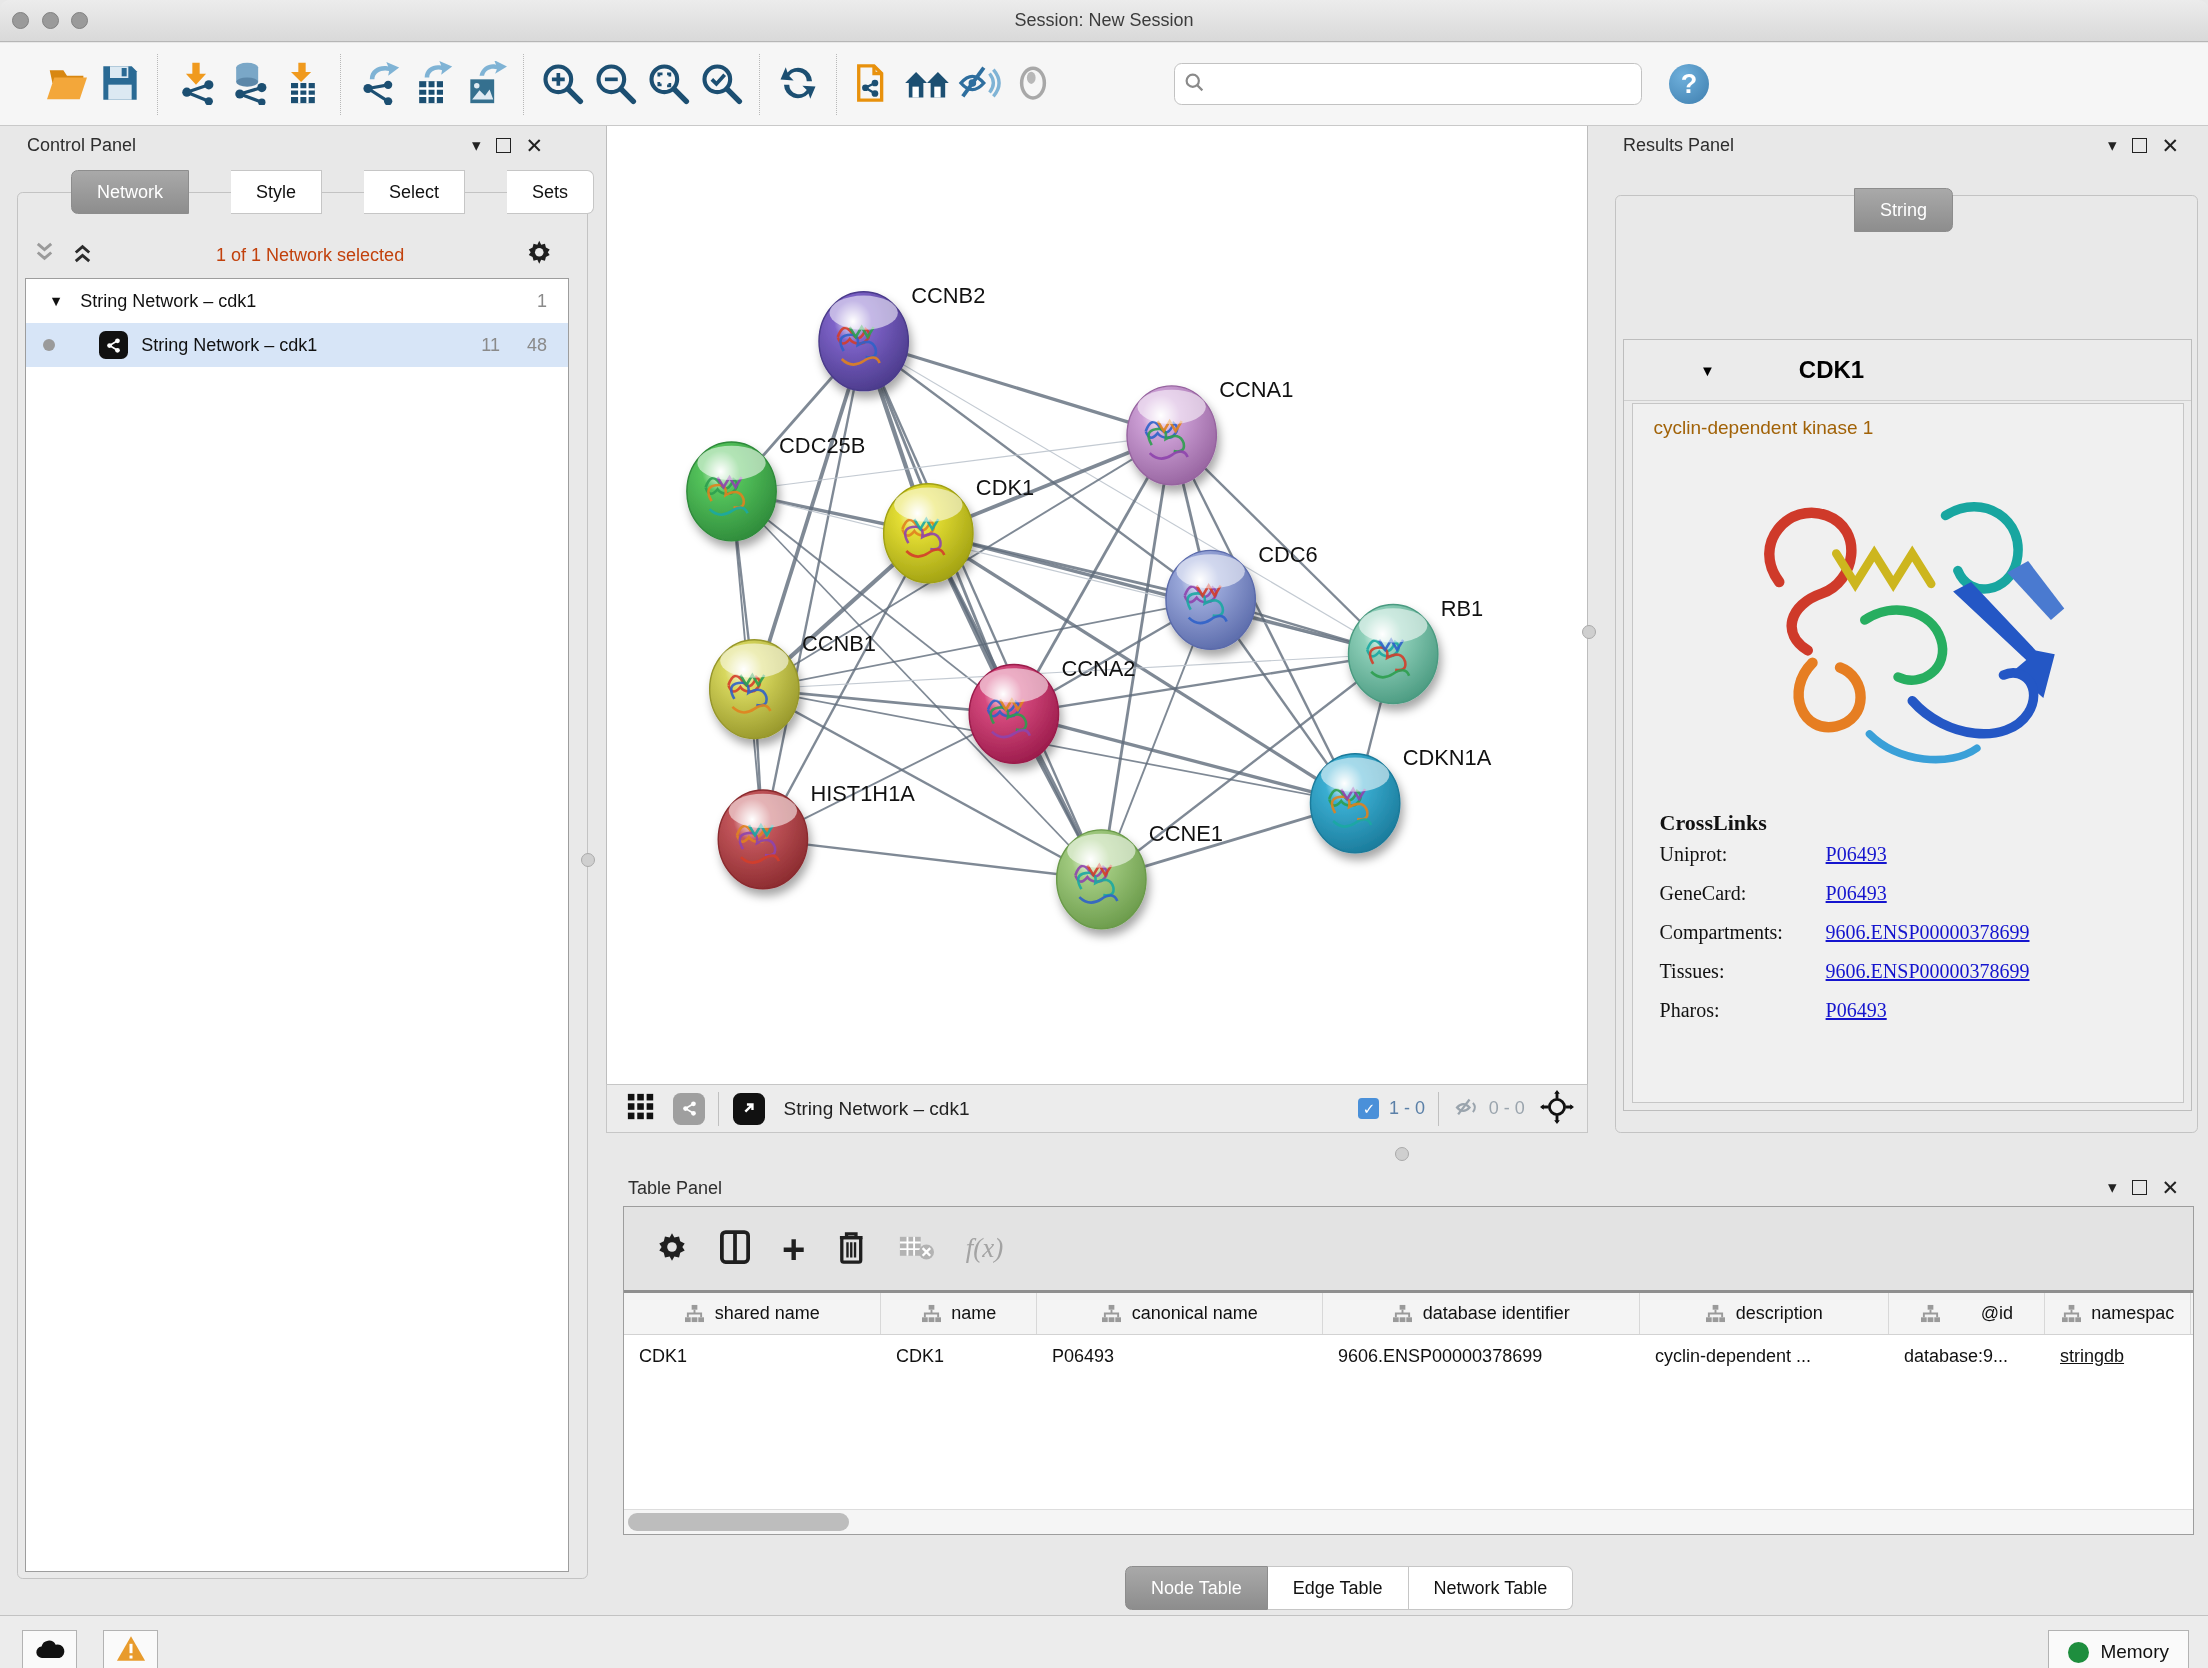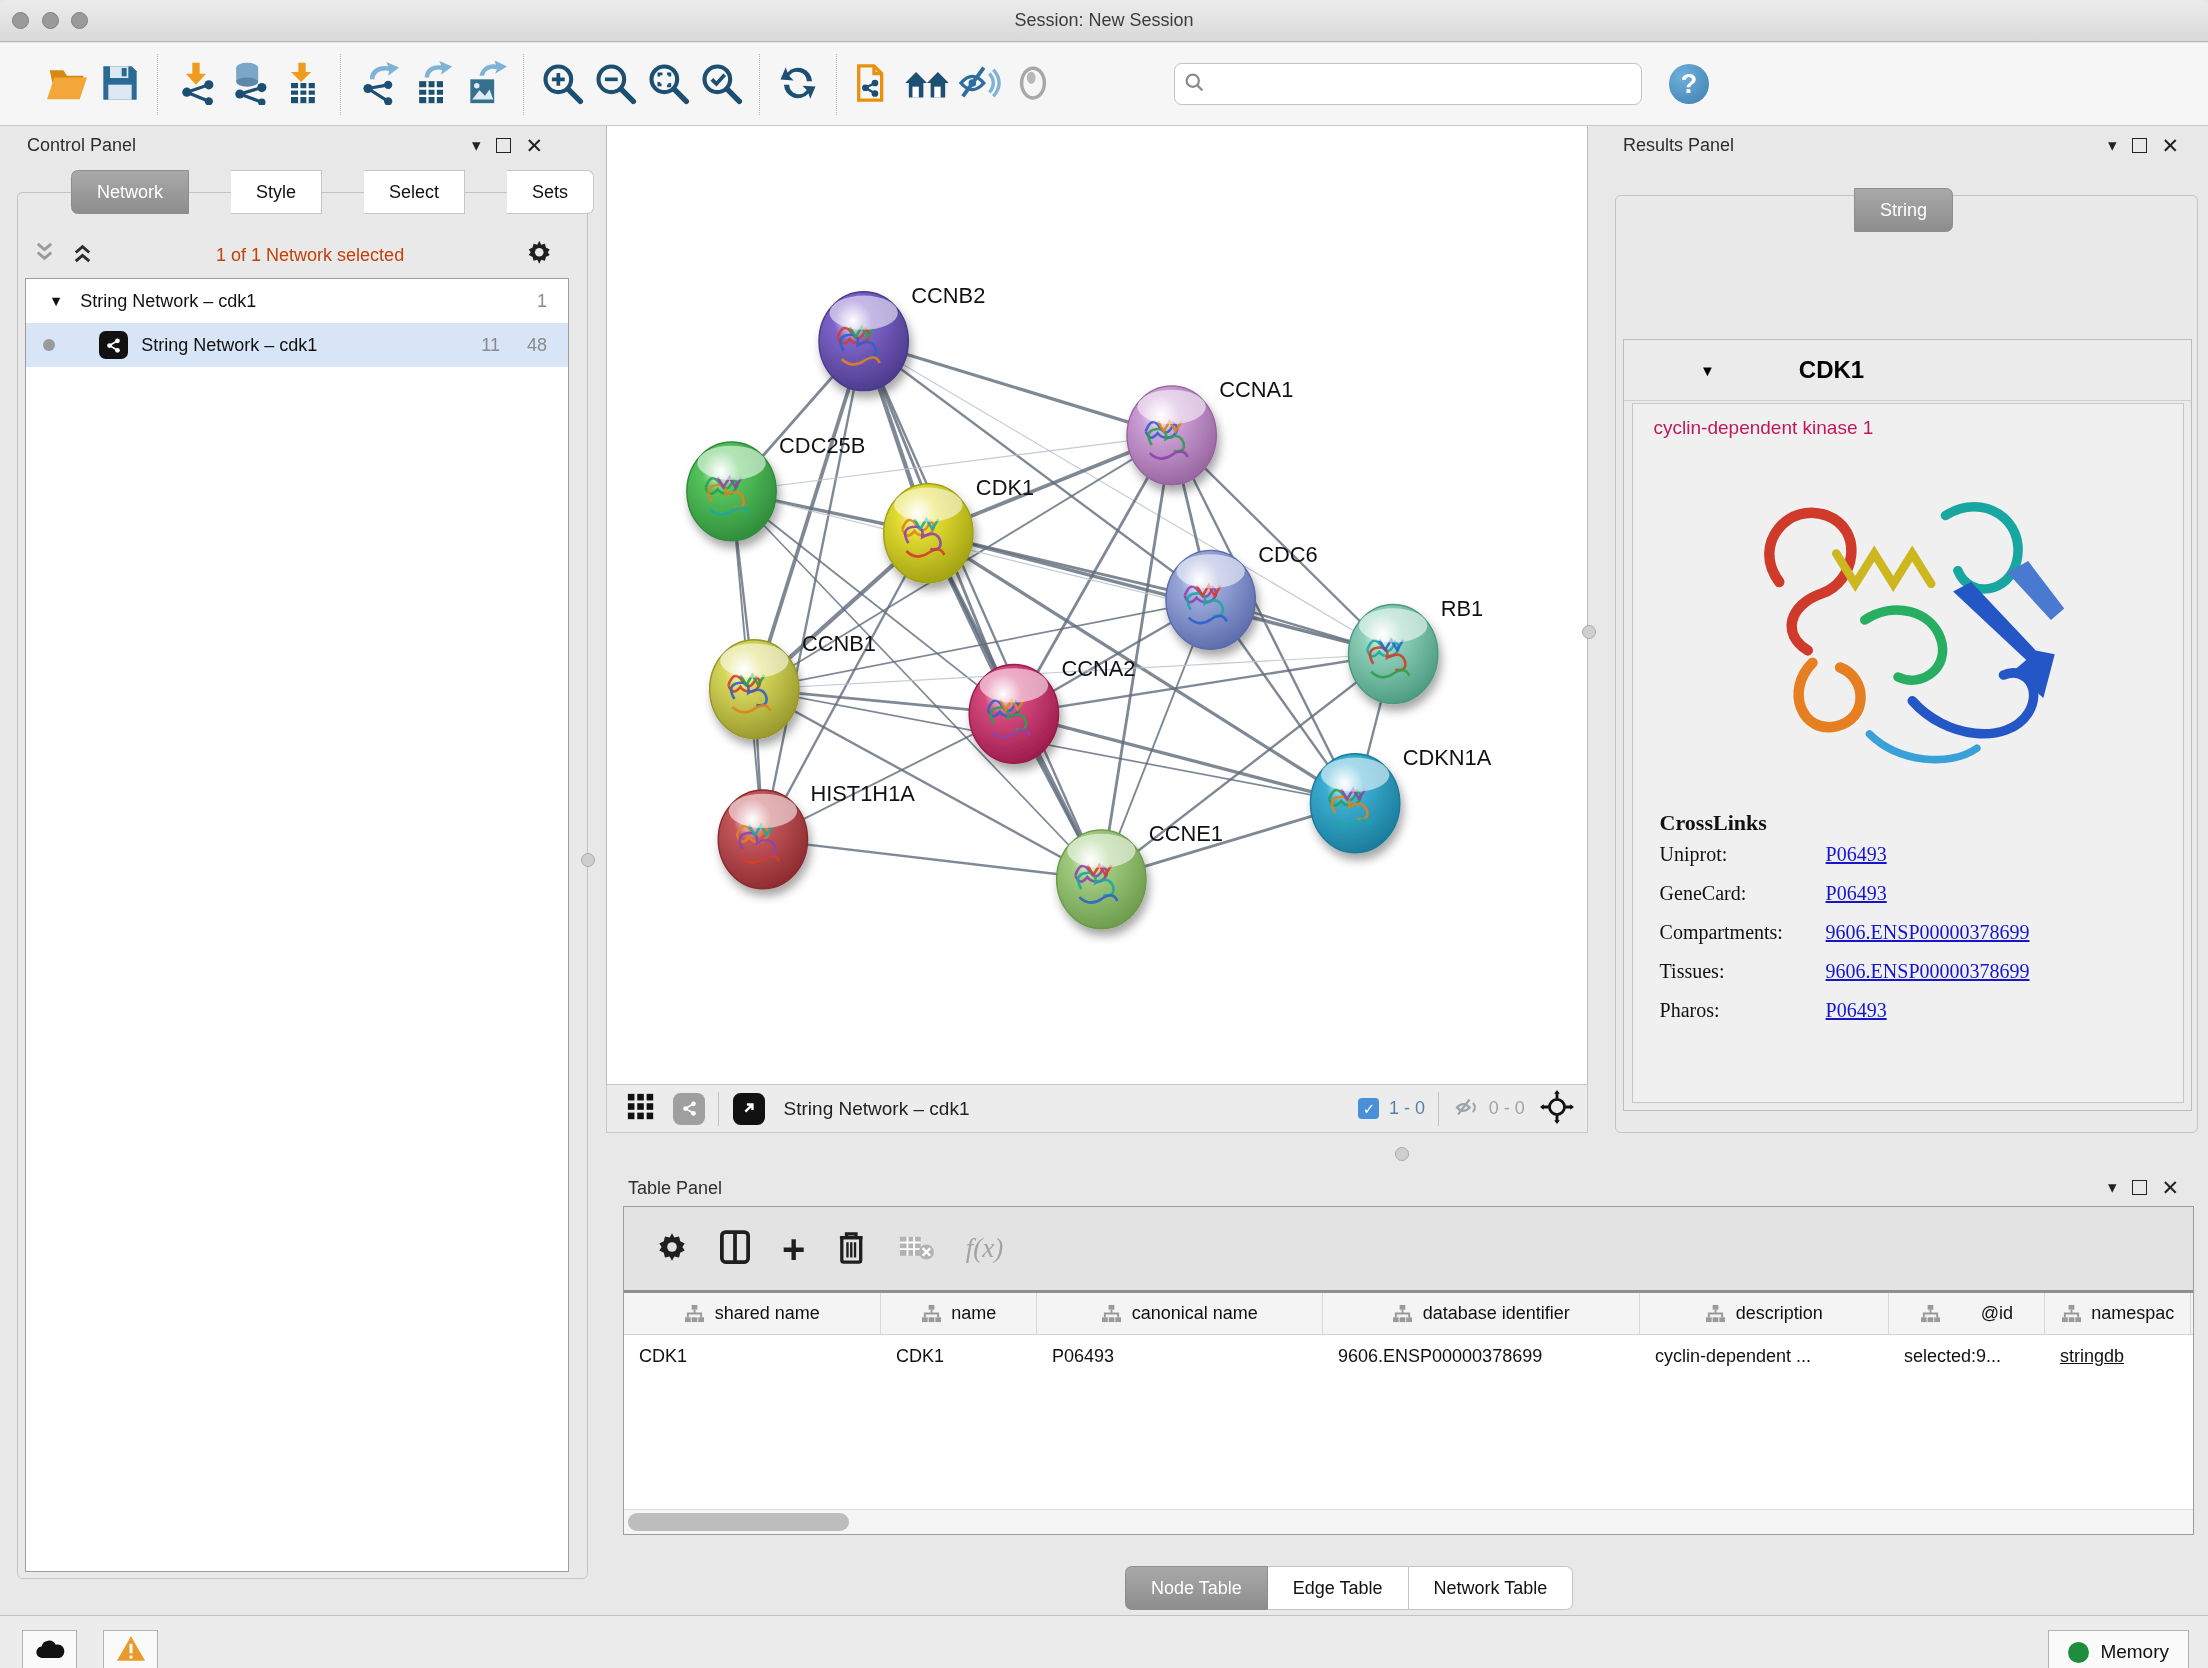--- a/index.html
+++ b/index.html
@@ -72,21 +72,21 @@
     background:#e9e9e9; border:1px solid #c3c3c3; border-radius:5.7px; }
   #res-btnbox { position:absolute; left:1623px; top:240px; width:569px; height:93px;
     border:1px solid #bdbdbd; display:flex; align-items:center; justify-content:center; gap:36px; background:#ebebeb; }
   .res-btn { min-width:186px; height:46px; background:linear-gradient(#ffffff,#f2f2f2); border:1px solid #c2c2c2;
     border-radius:7.6px; font-size:20px; display:flex; align-items:center; justify-content:center; color:#111; }
   #cdk-box { position:absolute; left:1623px; top:339px; width:569px; height:772px;
     border:1px solid #bdbdbd; background:#ebebeb; }
   #cdk-head { height:61px; display:flex; align-items:center; border-bottom:1px solid #cfcfcf; }
   #cdk-inner { position:absolute; left:7.6px; top:63px; width:552px; height:700px;
     border:1px solid #c6c6c6; background:#f0f0f0; }
-  #cdk-desc { font-size:19px; color:#be185d; padding:13.3px 0 0 21px; }
+  #cdk-desc { font-size:19px; color:#a16207; padding:13.3px 0 0 21px; }
   #xl { font-family:"Liberation Serif","DejaVu Serif",serif; padding-left:27px; }
   #xl-title { font-size:22px; font-weight:bold; color:#111; margin-bottom:7.6px; }
   .xl-row { display:flex; font-size:20px; margin-bottom:16px; }
   .xl-label { width:166px; color:#111; }
   .xl-val { color:#1515ce; text-decoration:underline; }
 
   
   #tbl-outer { position:absolute; left:623px; top:1206px; width:1571px; height:329px;
     border:1.9px solid #9d9d9d; background:#fff; }
   #tbl-toolbar { height:84px; background:#e3e3e3; border-bottom:1.9px solid #8f8f8f;
@@ -768,21 +768,21 @@
             </svg>
             <span>namespac</span>
           </div>
         </div>
       <div id="tbl-row">
           <div class="td" style="width: 257px;">CDK1</div>
           <div class="td" style="width: 156px;">CDK1</div>
           <div class="td" style="width: 286px;">P06493</div>
           <div class="td" style="width: 317px;">9606.ENSP00000378699</div>
           <div class="td" style="width: 249px;">cyclin-dependent ...</div>
-          <div class="td" style="width: 156px;">selected:9...</div>
+          <div class="td" style="width: 156px;">database:9...</div>
           <div class="td" style="width: 146px; text-decoration: underline;">stringdb</div>
         </div>
     </div>
     <div id="tbl-hscroll">
       <div id="tbl-thumb"></div>
     </div>
   </div>
 
   <div class="seg" style="left:1125px; top:1566px;" id="tbl-tabs">
       <div class="sg active">Node Table</div>

